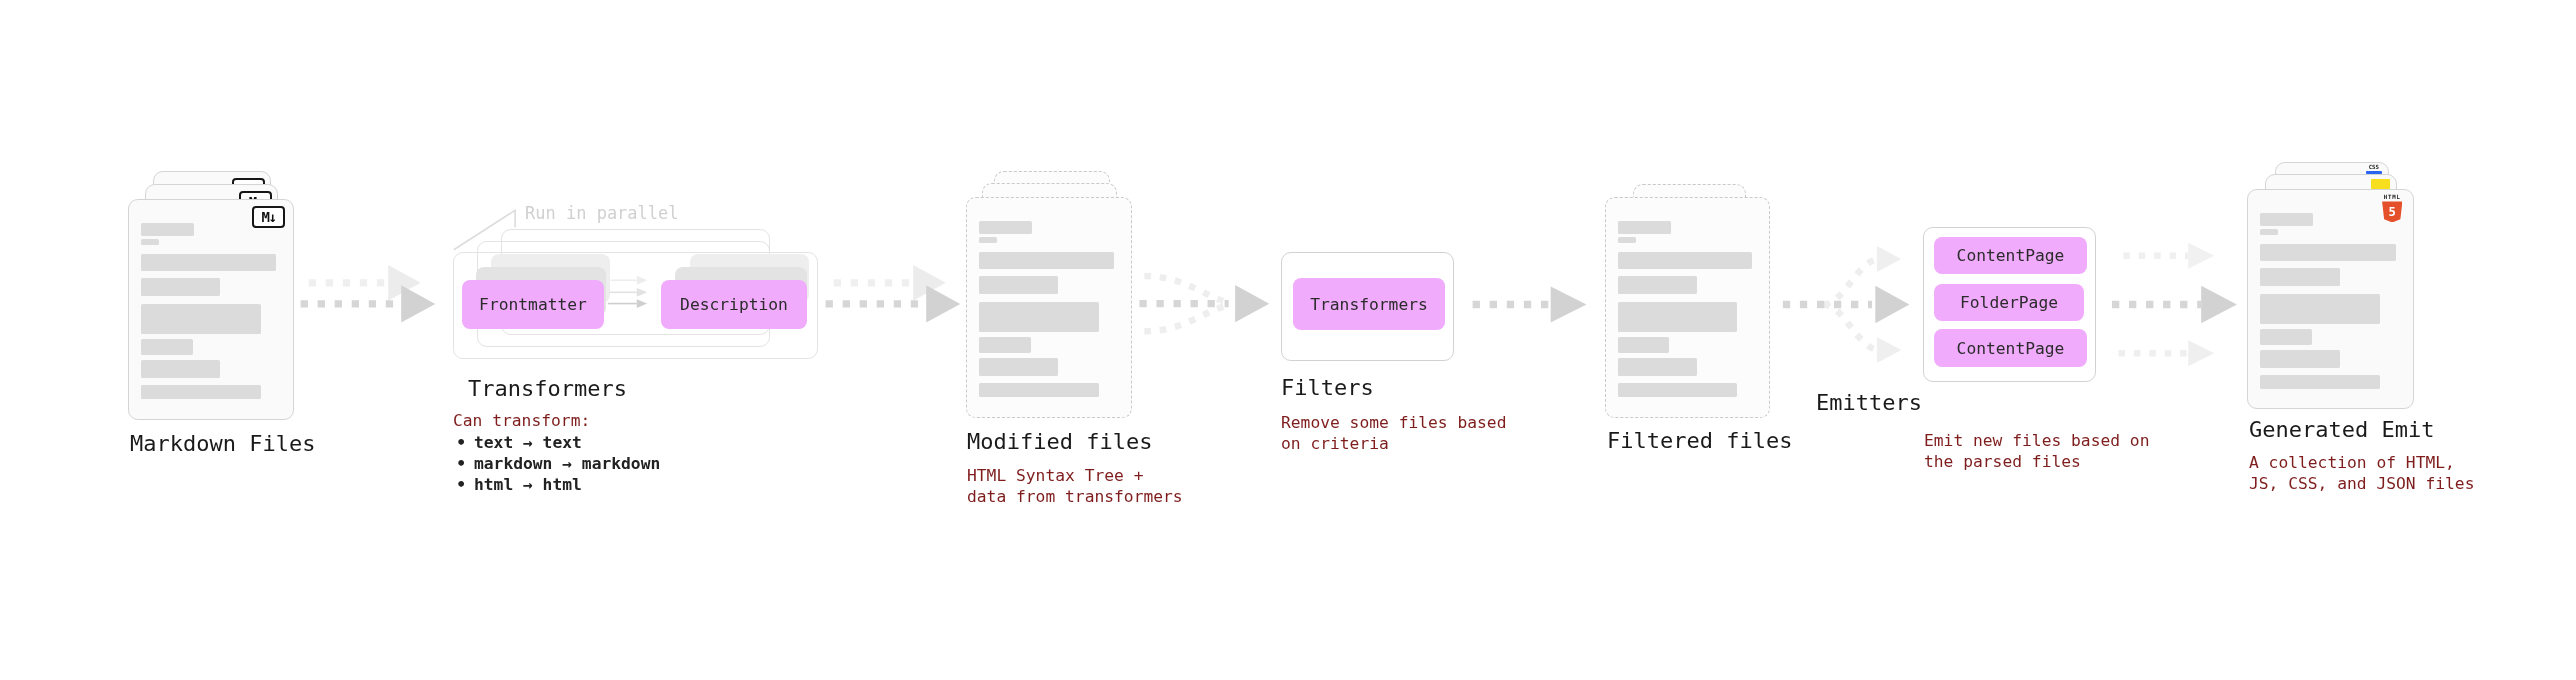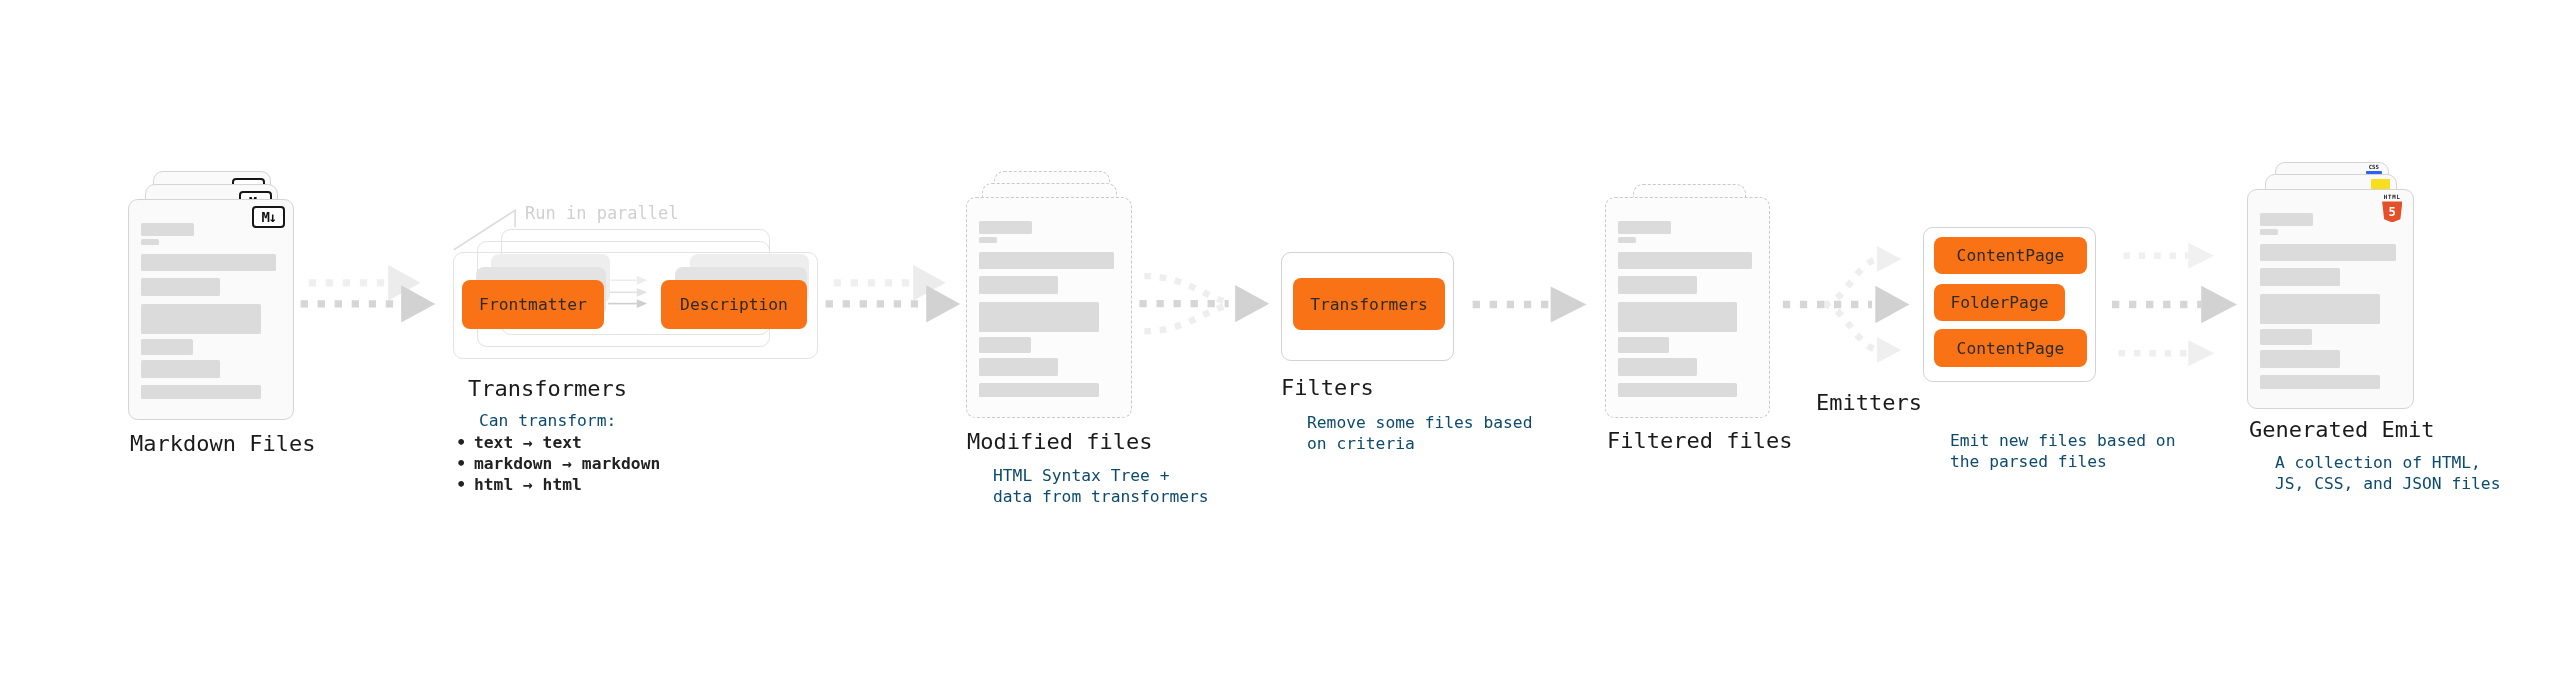--- a/index.html
+++ b/index.html
@@ -11,26 +11,26 @@
   .doc.dashed{background:#fcfcfc;border:1.6px dashed #c9c9c9;}
   .doc-body{padding:23px 13px 0 12.2px;}
   .bar{background:#dbdbdb;border-radius:1.6px;}
   
   .md-badge{position:absolute;top:5.7px;right:8.1px;width:33px;height:22px;border:2.4px solid #161616;
             border-radius:4.1px;background:#fff;color:#111;font-weight:bold;font-size:14px;
             display:flex;align-items:center;justify-content:center;letter-spacing:-1.6px;box-sizing:border-box;}
   .md-badge.sm{right:4.9px;}
   
   .node-label{position:absolute;font-size:22px;line-height:23px;color:#1a1a1a;white-space:nowrap;}
-  .desc{position:absolute;font-size:16.3px;line-height:21px;color:#0c4a6e;white-space:pre-line;margin-left:26px;}
+  .desc{position:absolute;font-size:16.3px;line-height:21px;color:#7f1d1d;white-space:pre-line;}
   .annotation{position:absolute;font-size:17px;line-height:18px;color:#d0d0d0;white-space:nowrap;}
   
   .layer-box{position:absolute;border:1.6px solid #e3e3e3;border-radius:9.8px;box-sizing:border-box;background:transparent;}
   .panel{position:absolute;background:#fff;border:1.6px solid #d2d2d2;border-radius:9.8px;box-sizing:border-box;}
-  .pill{position:absolute;background:#f97316;border-radius:8.1px;display:flex;align-items:center;
+  .pill{position:absolute;background:#f0abfc;border-radius:8.1px;display:flex;align-items:center;
         justify-content:center;font-size:16.3px;color:#2b2b2b;box-sizing:border-box;white-space:nowrap;}
   .pill.ghost1{background:#e3e3e3;}
   .pill.ghost2{background:#eeeeee;}
   .arr{position:absolute;}
   
   .css-badge{position:absolute;top:2.4px;right:6.5px;width:15.4px;text-align:center;}
   .css-txt{font-size:5.7px;line-height:4.9px;font-weight:bold;color:#222;}
   .css-bar{height:3.3px;margin-top:0.8px;border-radius:0.8px;}
   .js-badge{position:absolute;top:4.1px;right:6.5px;width:18.7px;height:9.8px;border-radius:0.8px;}
   .html5-badge{position:absolute;top:4.1px;right:10.6px;width:20.3px;text-align:center;}
@@ -202,21 +202,21 @@
     <polygon points="118,10 148,26 118,42" fill="#efefef"></polygon>
     <path d="M 52,82 C 78,84 92,132 118,138" fill="none" stroke="#eeeeee" stroke-width="8" stroke-dasharray="8 11"></path>
     <polygon points="118,122 148,138 118,154" fill="#efefef"></polygon>
     <line x1="2" y1="82" x2="112" y2="82" stroke="#d6d6d6" stroke-width="9" stroke-dasharray="9 12"></line>
     <polygon points="116,59 158,82 116,105" fill="#d2d2d2"></polygon>
   </svg>
 
   <div>
     <div class="panel" style="left:1923px;top:227px;width:173px;height:155px"></div>
     <div class="pill" style="left:1934px;top:237px;width:153px;height:37px">ContentPage</div>
-    <div class="pill" style="left:1934px;top:284px;width:131px;height:37px">FolderPage</div>
+    <div class="pill" style="left:1934px;top:284px;width:150px;height:37px">FolderPage</div>
     <div class="pill" style="left:1934px;top:329px;width:153px;height:38px">ContentPage</div>
     <div class="node-label" style="left:1816px;top:391px">Emitters</div>
     <div class="desc" style="left:1924px;top:430px">Emit new files based on
 the parsed files</div>
   </div>
 
   <svg class="arr" style="left:2110px;top:238px" width="137" height="133" viewBox="0 0 168 164">
     <g>
       <line x1="16" y1="22" x2="96" y2="22" stroke="#f0f0f0" stroke-width="8" stroke-dasharray="8 11"></line>
       <polygon points="96,6 128,22 96,38" fill="#f1f1f1"></polygon>

